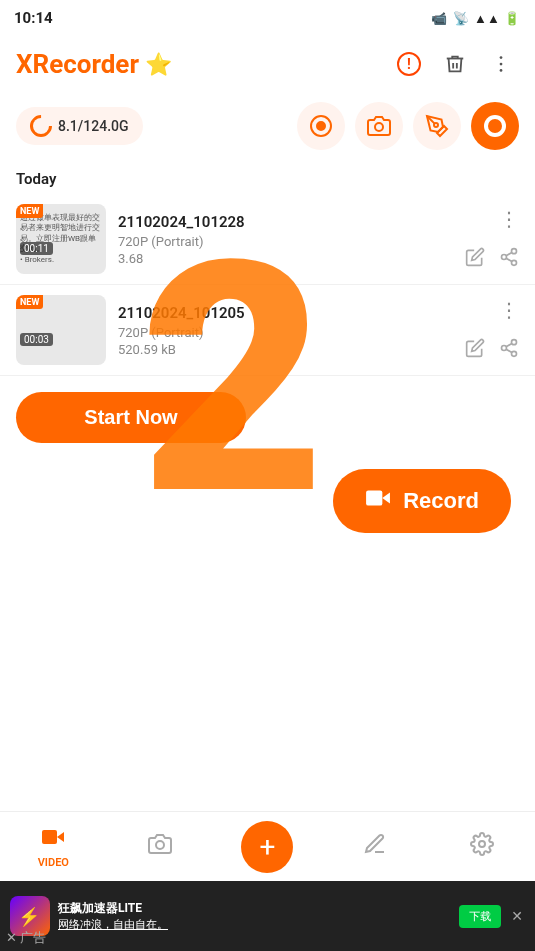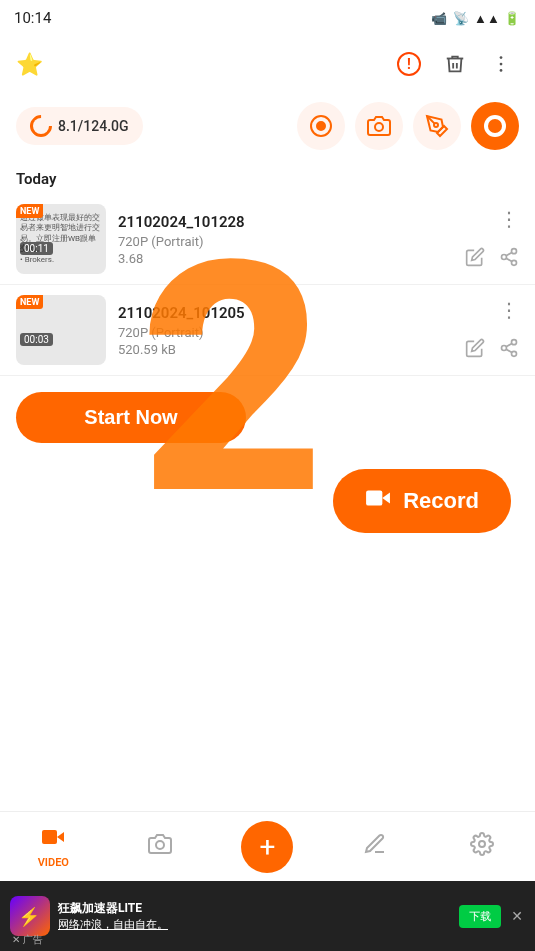--- a/index.html
+++ b/index.html
@@ -16,21 +16,21 @@
     .status-bar {
       display: flex;
       justify-content: space-between;
       align-items: center;
       padding: 6px 14px 6px 14px;
       background: #fff;
       height: 36px;
     }
     .status-time {
       font-size: 15px;
-      font-weight: 400;
+      font-weight: 700;
       color: #222;
     }
     .status-icons {
       display: flex;
       align-items: center;
       gap: 5px;
     }
     .status-icons span {
       font-size: 13px;
       color: #222;
@@ -350,23 +350,23 @@
     }
     .ad-close {
       color: #aaa;
       font-size: 14px;
       cursor: pointer;
       padding: 2px;
     }
     .x-ad-label {
       position: absolute;
       bottom: 4px;
-      left: 12px;
+      left: 6px;
       color: #aaa;
-      font-size: 10px;
+      font-size: 13px;
     }
 
     
     .clapper-lines {
       display: flex;
       flex-direction: column;
       gap: 5px;
       padding: 8px;
     }
     .clapper-line {
@@ -383,20 +383,21 @@
   <div class="status-icons">
     <span>📹</span>
     <span>📡</span>
     <span>▲▲</span>
     <span>🔋</span>
   </div>
 </div>
 
 <div class="header">
   <div class="header-logo">
+    <span class="logo-text">XRecorder</span>
     <span class="logo-star">⭐</span>
   </div>
   <div class="header-actions">
     <div class="header-btn alert">
       <svg width="24" height="24" viewBox="0 0 24 24" fill="#ff4400">
         <circle cx="12" cy="12" r="11" fill="none" stroke="#ff4400" stroke-width="2"></circle>
         <text x="12" y="17" text-anchor="middle" font-size="14" font-weight="bold" fill="#ff4400">!</text>
       </svg>
     </div>
     <div class="header-btn trash">

